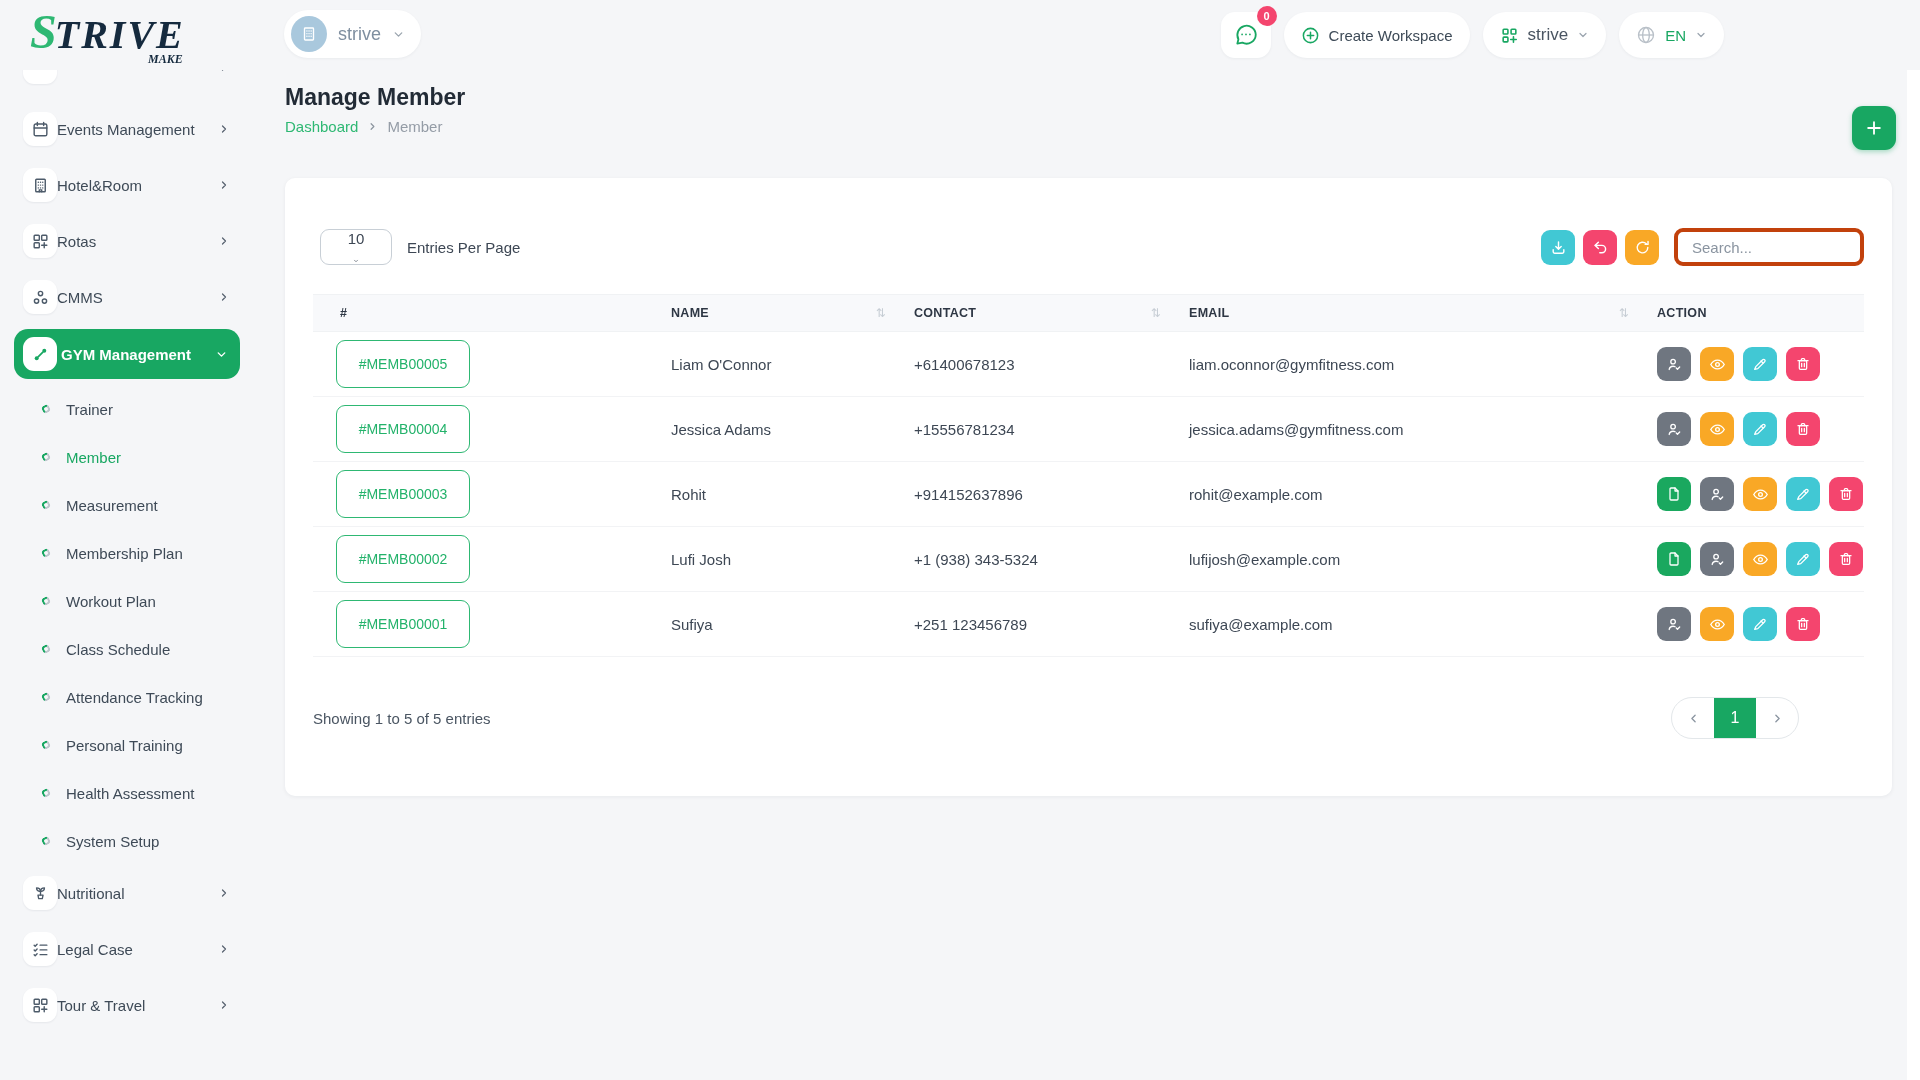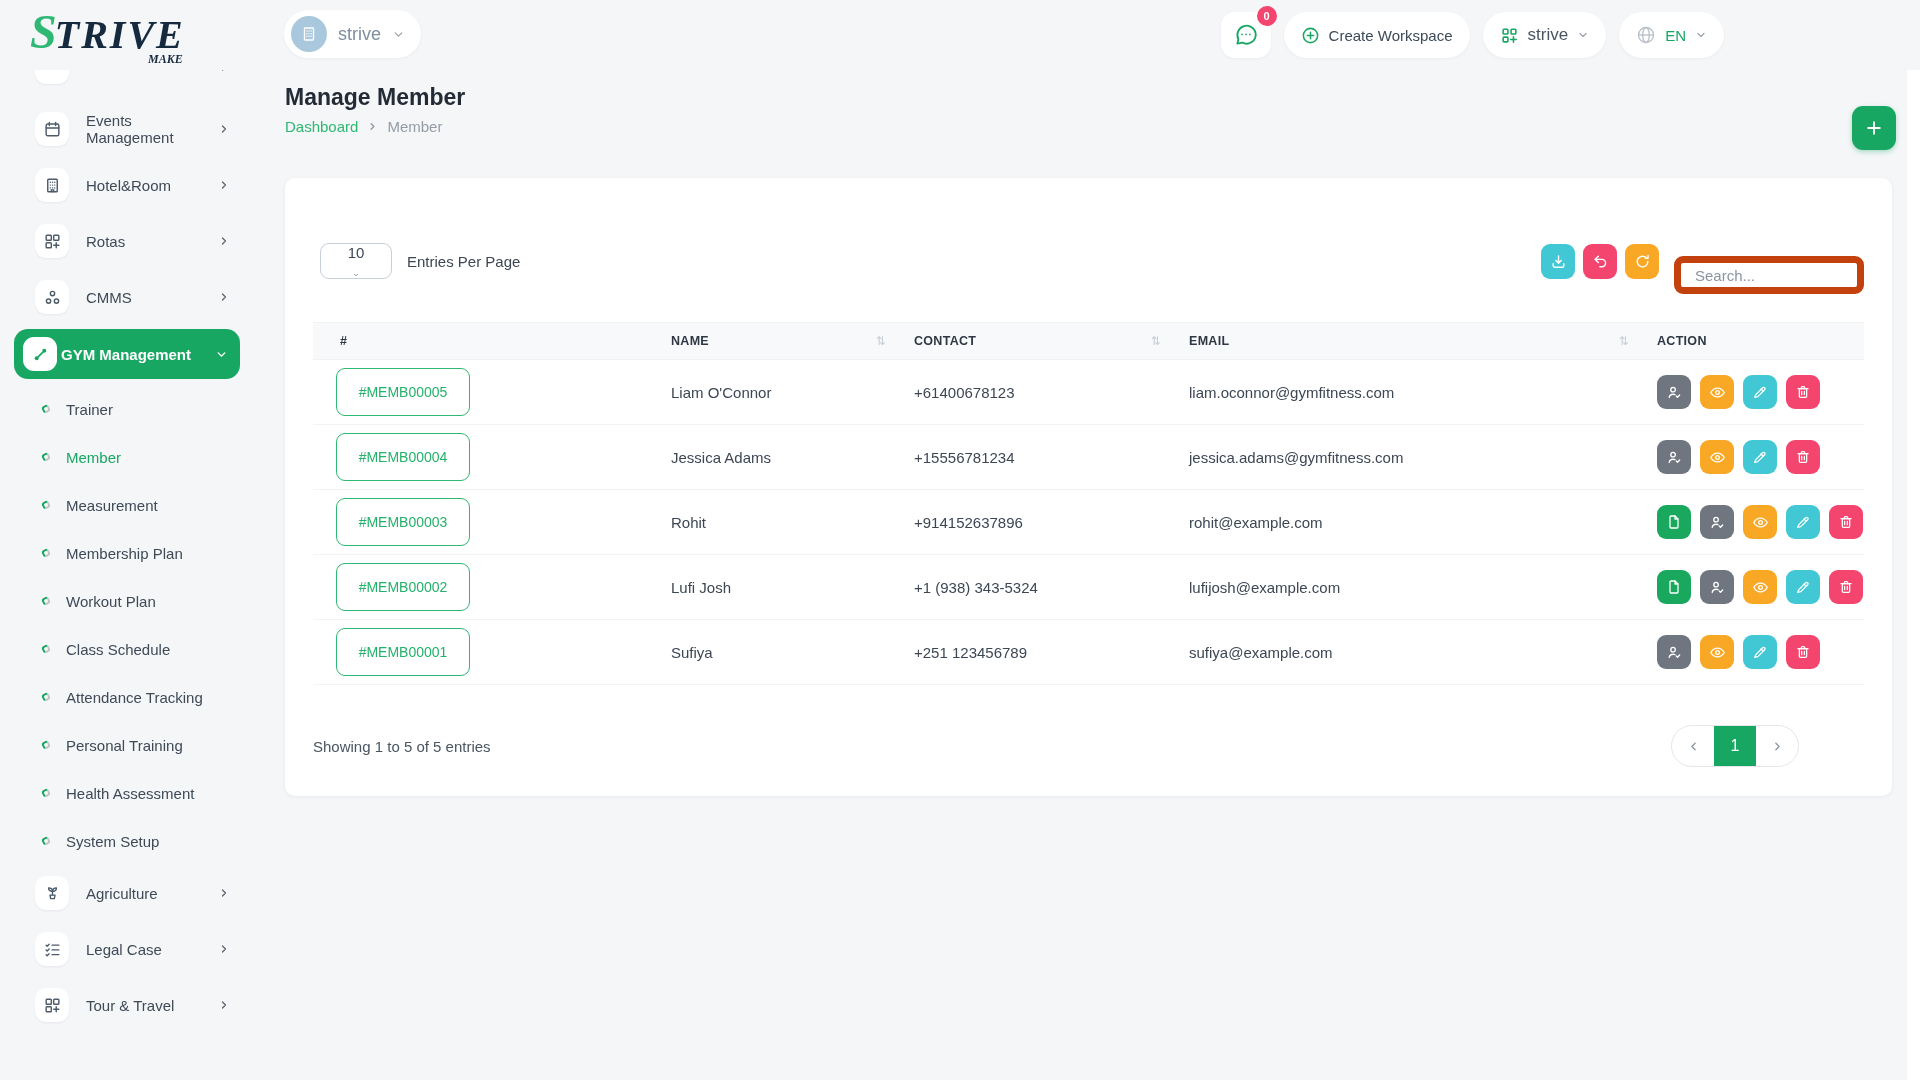--- a/index.html
+++ b/index.html
@@ -28,21 +28,21 @@
   .header-right { position:absolute; right:34px; top:12px; display:flex; align-items:center; gap:13px; }
   .chat-btn { position:relative; width:50px; height:46px; background:#fff; border-radius:14px; cursor:pointer; color:#18a762; box-shadow:0 1px 3px rgba(20,35,60,.05); }
   .chat-badge { position:absolute; top:-6px; right:-6px; min-width:20px; height:20px; border-radius:10px; background:#f4456e; color:#fff; font-size:11px; font-weight:bold; padding:0 6px; }
   .hdr-pill { height:46px; background:#fff; border-radius:24px; display:flex; align-items:center; gap:9px; padding:0 17px; cursor:pointer; box-shadow:0 1px 3px rgba(20,35,60,.05); }
   .create-label { font-size:15px; color:#3d4a57; }
   .org-label { font-size:17px; color:#4a5562; }
   .lang-label { font-size:15px; color:#18a762; }
 
   
   .sidebar { position:absolute; top:70px; left:0; width:260px; bottom:0; overflow:hidden; }
-  .side-item { display:flex; align-items:center; height:56px; padding-left:35px; gap:17px; cursor:pointer; }
+  .side-item { display:flex; align-items:center; height:56px; padding-left:23px; cursor:pointer; }
   .icon-sq { width:34px; height:34px; background:#fff; border-radius:11px; color:#4d5b6a; box-shadow:0 1px 2px rgba(25,42,70,.07); flex:none; }
   .side-label { font-size:15px; color:#3e4a57; flex:1; }
   .chev-r { color:#55606e; margin-right:30px; }
   .side-item.partial { height:34px; margin-top:-20px; }
 
   .side-item.active { background:#18a762; border-radius:14px; margin:4px 20px 0 14px; height:50px; padding-left:9px; gap:4px; }
   .side-item.active .icon-sq { color:#18a762; box-shadow:none; }
   .side-item.active .side-label { color:#fff; font-weight:bold; font-size:15px; }
   .side-item.active .chev-r { color:#fff; margin-right:12px; }
 
@@ -64,21 +64,21 @@
   .card { position:absolute; left:25px; right:28px; top:108px; height:618px; background:#fff; border-radius:10px; box-shadow:0 1px 4px rgba(20,30,50,.06); padding:0 28px; }
 
   .controls { margin-top:50px; display:flex; align-items:center; }
   .select-box { width:72px; height:36px; border:1px solid #c8cfd6; border-radius:9px; display:flex; align-items:center; justify-content:center; gap:11px; font-size:15px; color:#3d4754; cursor:pointer; margin-left:7px; background:#fff;flex-direction:column; }
   .entries-label { margin-left:15px; font-size:15px; color:#3d4754; }
   .ctl-spacer { flex:1; }
   .tool-btn { width:34px; height:35px; border-radius:9px; color:#fff; cursor:pointer; margin-left:8px; }
   .tool-btn.cyan { background:#41c8d4; }
   .tool-btn.pink { background:#f4456e; }
   .tool-btn.orange { background:#f9a826; }
-  .search-box { width:190px; height:38px; margin-left:15px; border:7px solid #c2410c; border-radius:9px; padding:0 14px; font-size:15px; color:#5a646f; outline:none; background:#fff; font-family:inherit;margin-top:28px; }
+  .search-box { width:190px; height:38px; margin-left:15px; border:4px solid #c2410c; border-radius:9px; padding:0 14px; font-size:15px; color:#5a646f; outline:none; background:#fff; font-family:inherit; }
   .search-box::placeholder { color:#8a94a0; }
 
   .t-head, .t-row { display:grid; grid-template-columns:358px 243px 275px 468px 1fr; align-items:center; }
   .t-head { margin-top:28px; height:38px; background:#f8f9fb; border-top:1px solid #f0f2f4; border-bottom:1px solid #f0f2f4; font-size:12.5px; font-weight:bold; color:#2e3744; letter-spacing:.3px; }
   .th:first-child { padding-left:27px; }
   .th { position:relative; }
   .sort { position:absolute; right:28px; top:50%; transform:translateY(-50%); color:#c6cdd4; font-family:"DejaVu Sans",sans-serif; font-size:12px; font-weight:normal; cursor:pointer; }
   .t-row { height:65px; border-bottom:1px solid #f2f3f5; font-size:15px; color:#3d4754; }
   .id-chip { width:134px; height:48px; margin-left:23px; border:1px solid #2eb873; color:#22b26a; border-radius:9px; font-size:14px; background:#fff; cursor:pointer; }
   .actions { display:flex; gap:9px; }
@@ -289,21 +289,21 @@
 
   <div class="side-item">
     <div class="icon-sq c">
       <svg width="19" height="19" viewBox="0 0 24 24" fill="none" stroke="currentColor" stroke-width="1.7" stroke-linecap="round" stroke-linejoin="round">
           <path d="M12 14V9.5"></path>
           <path d="M12 9.5C12 6.7 9.8 4.8 7 4.8c0 2.8 2.2 4.7 5 4.7z"></path>
           <path d="M12 9.5c0-2.8 2.2-4.7 5-4.7 0 2.8-2.2 4.7-5 4.7z"></path>
           <path d="M8.8 14h6.4l-.9 4.5H9.7z"></path>
         </svg>
     </div>
-    <span class="side-label">Agriculture</span>
+    <span class="side-label">Nutritional</span>
     <svg class="chev-r" width="12" height="12" viewBox="0 0 24 24" fill="none" stroke="currentColor" stroke-width="2.4" stroke-linecap="round" stroke-linejoin="round">
         <path d="M9 6l6 6-6 6"></path>
       </svg>
   </div>
 
   <div class="side-item">
     <div class="icon-sq c">
       <svg width="19" height="19" viewBox="0 0 24 24" fill="none" stroke="currentColor" stroke-width="1.8" stroke-linecap="round" stroke-linejoin="round">
           <path d="M4 6.5l1.3 1.3L7.7 5.5"></path>
           <path d="M4 12.5l1.3 1.3 2.4-2.3"></path>

